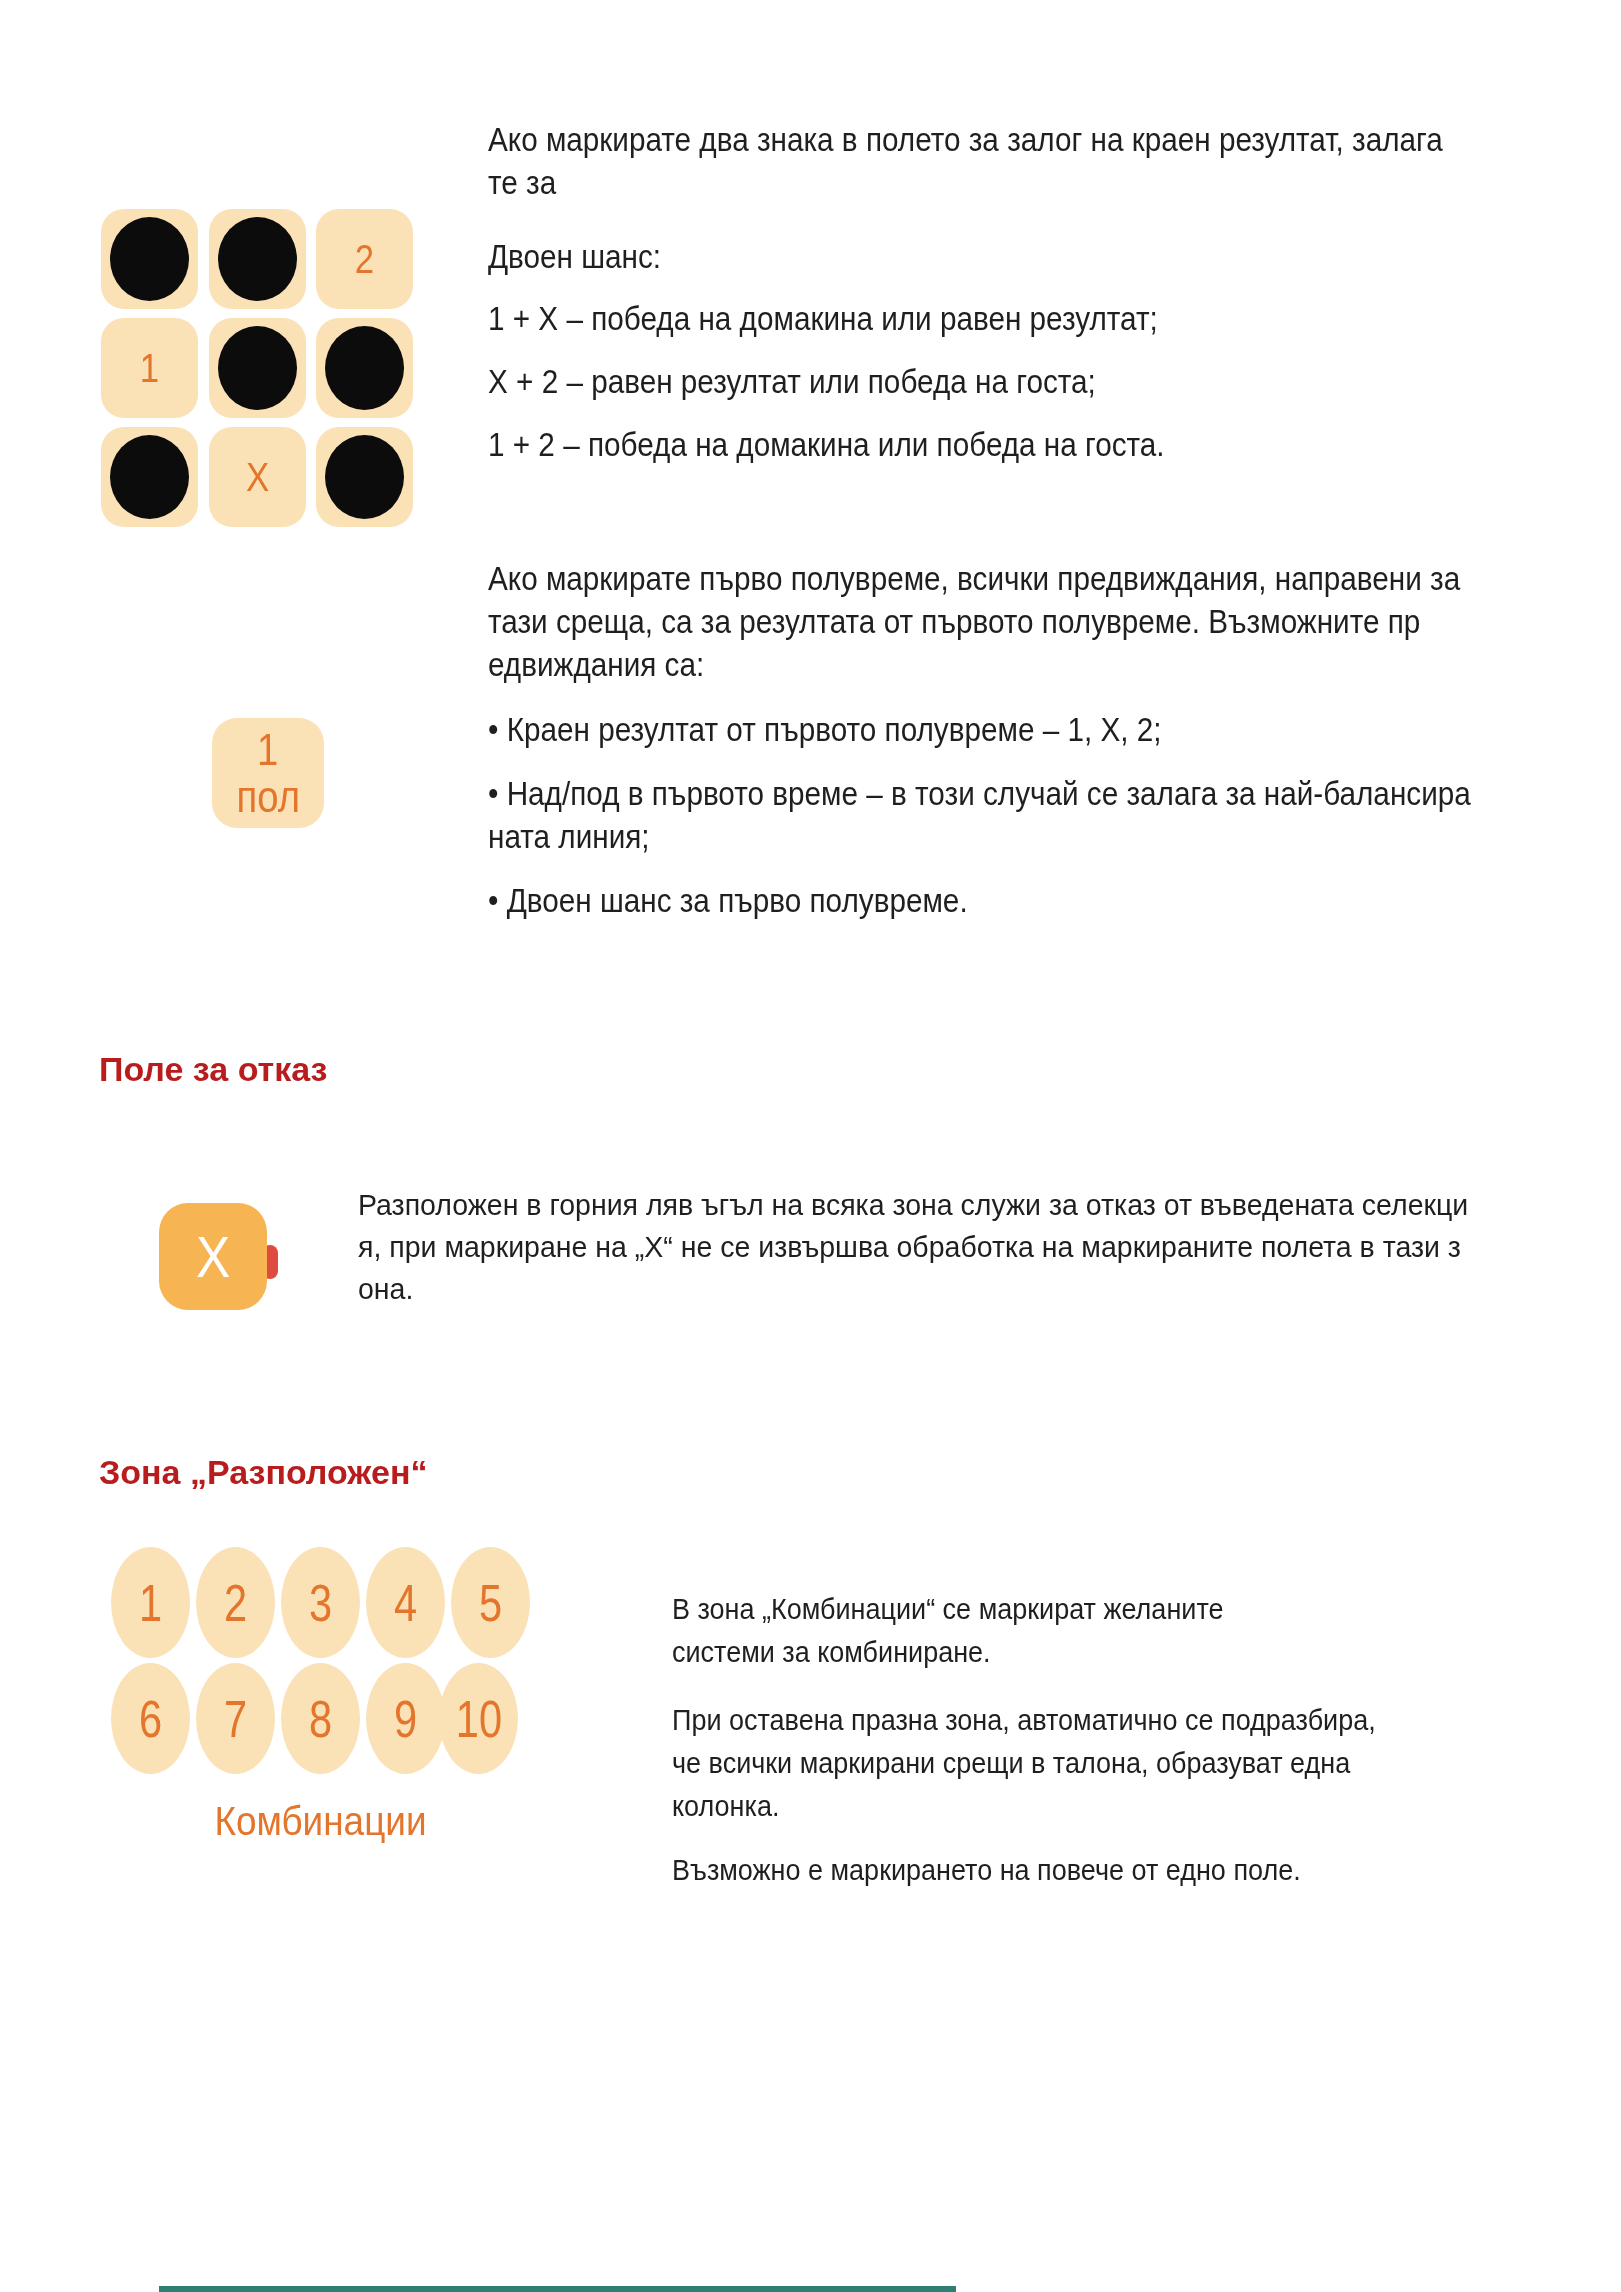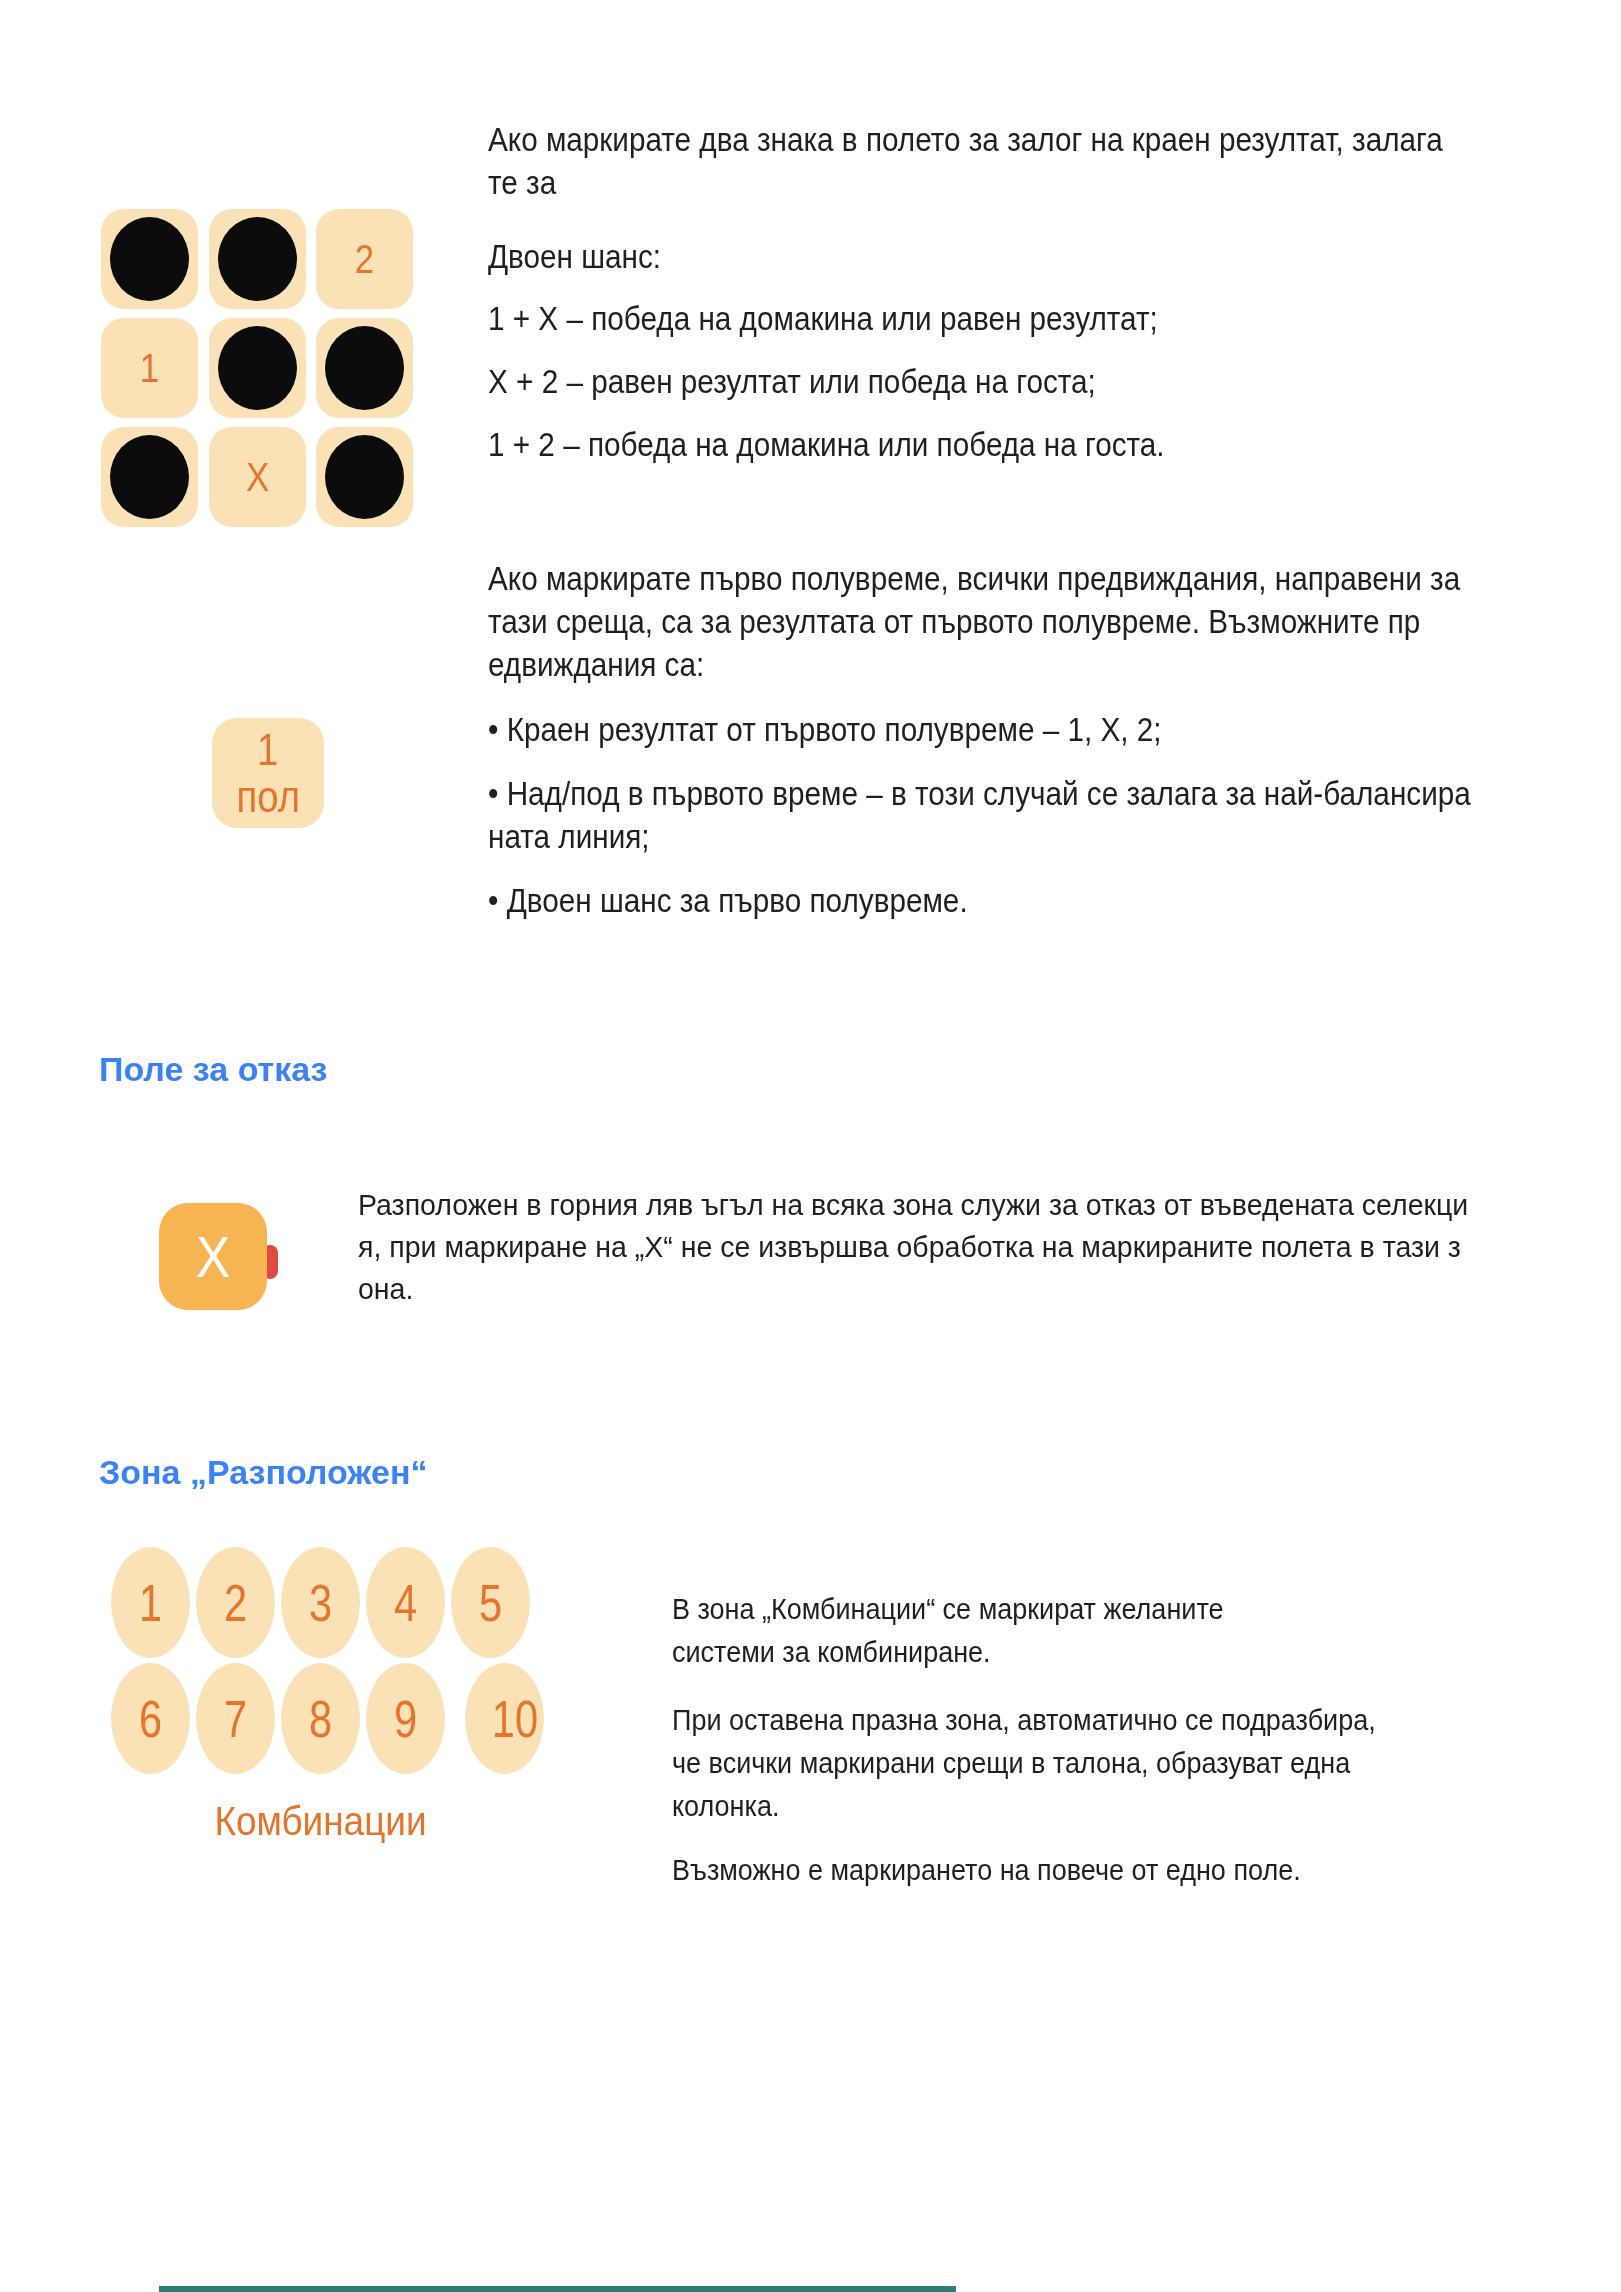--- a/index.html
+++ b/index.html
@@ -28,21 +28,21 @@
     transform: scaleX(0.95);
     font-size: 30px;
     line-height: 42px;
   }
 
   .heading {
     position: absolute;
     font-weight: 700;
     font-size: 34px;
     line-height: 38px;
-    color: #3b82f6;
+    color: #b91c1c;
     white-space: nowrap;
   }
 
   
   .fr-grid {
     position: absolute;
     left: 101px;
     top: 209px;
     display: grid;
     grid-template-columns: repeat(3, 97px);
@@ -257,21 +257,21 @@
     </div>
   <div class="num-circle" style="left:196px; top:1663px;">
       <span>7</span>
     </div>
   <div class="num-circle" style="left:281px; top:1663px;">
       <span>8</span>
     </div>
   <div class="num-circle" style="left:366px; top:1663px;">
       <span>9</span>
     </div>
-  <div class="num-circle" style="left:465px; top:1663px;justify-content:flex-end;">
+  <div class="num-circle" style="left:439px; top:1663px;">
       <span>10</span>
     </div>
 
   <div class="comb-label">Комбинации</div>
 
   <div class="tblock sm" style="left:672px; top:1587px;">
     <div>В зона „Комбинации“ се маркират желаните</div>
     <div>системи за комбиниране.</div>
   </div>
 

